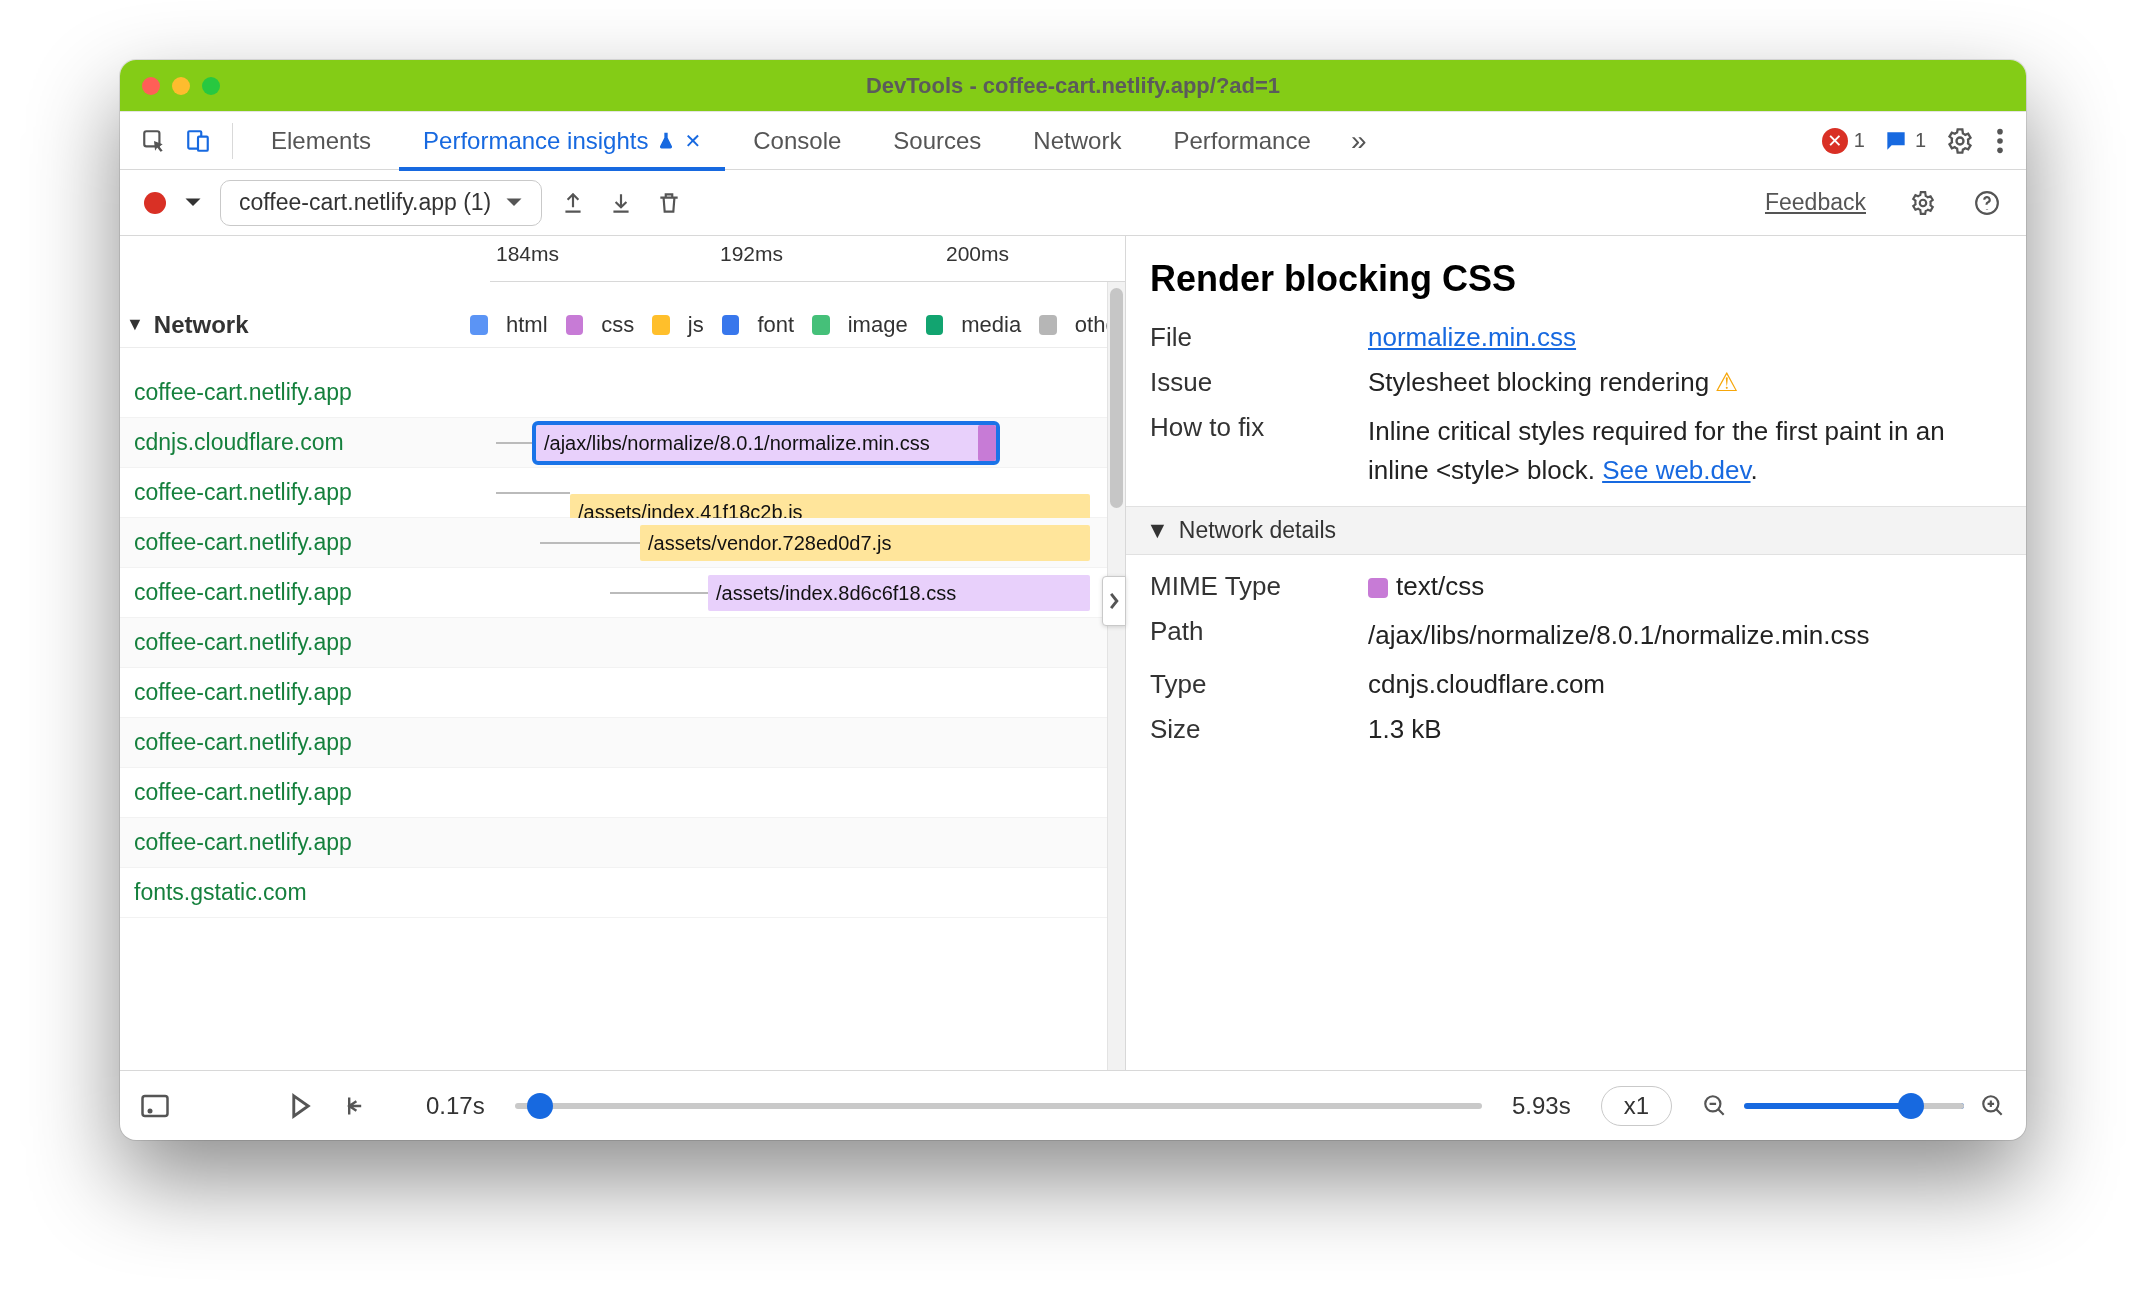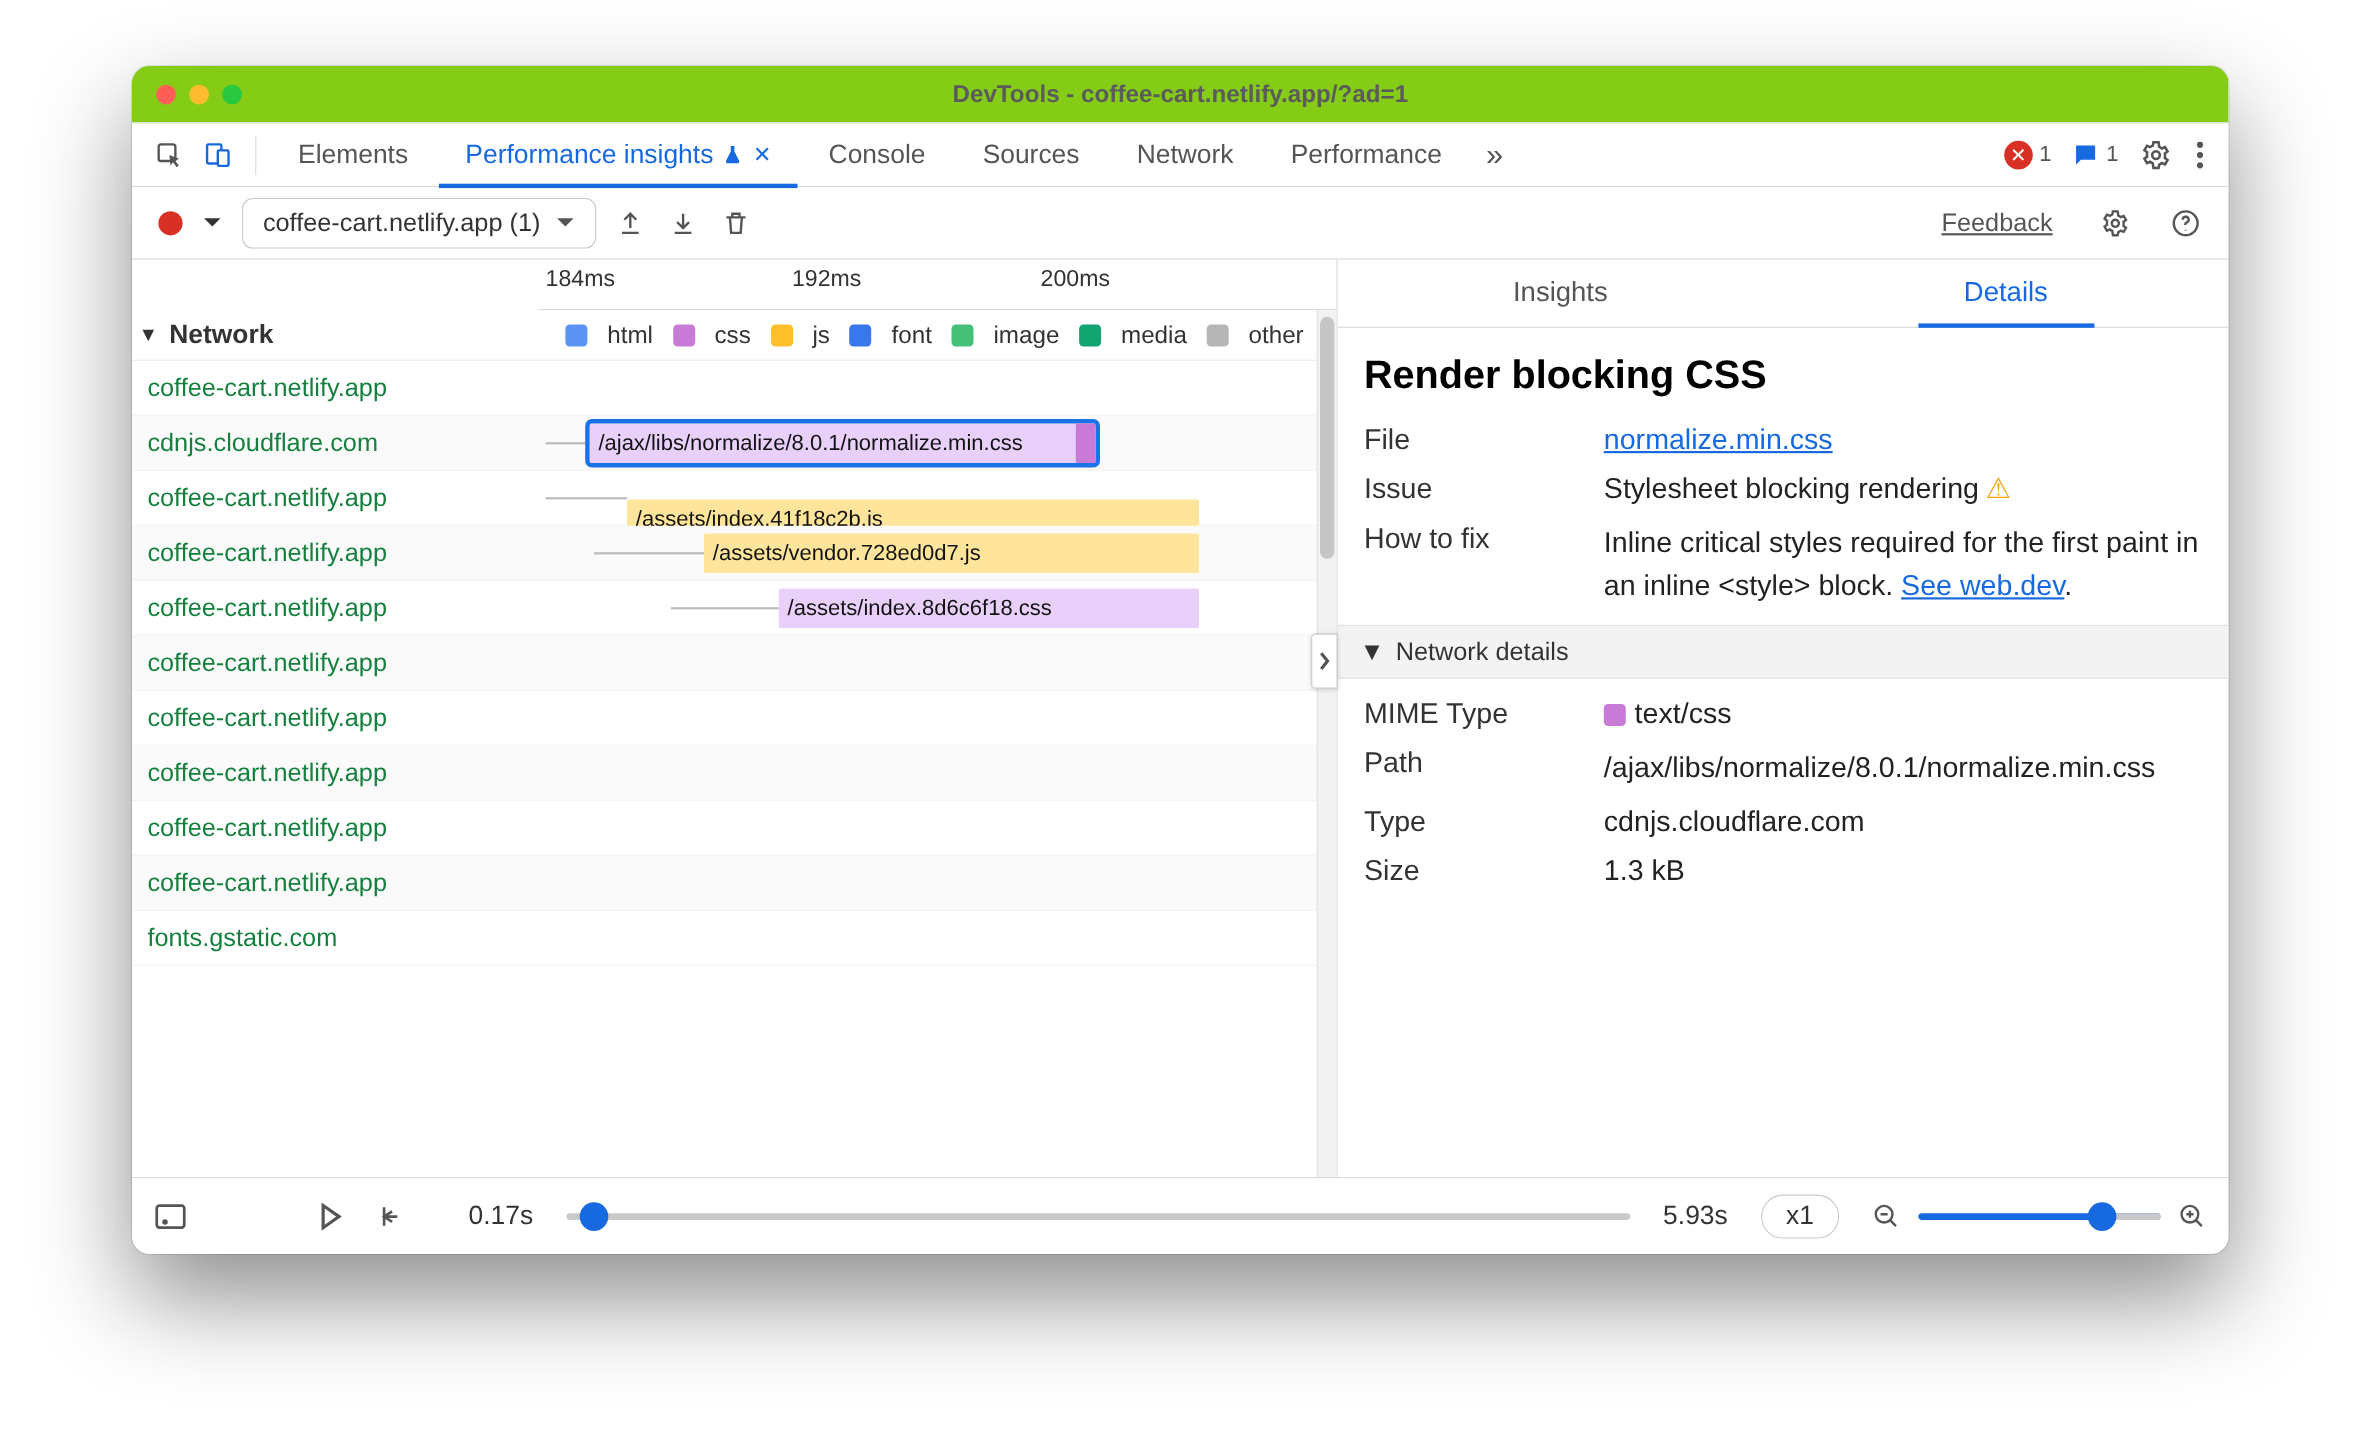--- a/index.html
+++ b/index.html
@@ -28,21 +28,21 @@
   .circ.red{background:#d93025;} .msg-icon{color:#1769e0;}
   .right-tools { display:flex; align-items:center; gap:22px; margin-left:16px; margin-right:8px; color:#555;}
   
   .toolbar { height:66px; display:flex; align-items:center; gap:18px; padding:0 18px; border-bottom:1px solid #d8d8d8; font-size:23px; color:#333;}
   .rec-dot { width:22px; height:22px; border-radius:50%; background:#d93025; margin-left:6px;}
   .pill { height:46px; border:1px solid #c9c9c9; border-radius:10px; display:flex; align-items:center; padding:0 18px; gap:14px; background:#fff;}
   .tool-icons { display:flex; gap:22px; color:#555;}
   .feedback { margin-left:auto; color:#555; text-decoration: underline; font-size:23px;}
   
   .body { flex:1; display:flex; overflow:hidden;}
-  .lanes { width:1096px; display:flex; flex-direction:column; border-right:1px solid #d8d8d8; position:relative;}
+  .lanes { width:1006px; display:flex; flex-direction:column; border-right:1px solid #d8d8d8; position:relative;gap:20px;}
   .ruler { height:46px; border-bottom:1px solid #d8d8d8; position:relative; margin-left:370px; font-size:21px; color:#333;}
   .ruler .tick { position:absolute; top:6px; }
   .legend-row { height:46px; display:flex; align-items:center; gap:18px; padding-left:6px; font-size:22px; color:#333; border-bottom:1px solid #ececec;}
   .legend-left { width:370px; display:flex; align-items:center; gap:10px; font-weight:700; font-size:24px;}
   .disclose { font-size:18px; }
   .chip { width:20px; height:20px; border-radius:4px; display:inline-block;}
   .rows { flex:1; overflow:hidden;}
   .row { height:50px; display:flex; align-items:center; border-bottom:1px solid #f2f2f2; position:relative;}
   .row:nth-child(even){ background:#fafafa;}
   .row-label { width:370px; padding-left:14px; font-size:23px; color:#15803d;}
@@ -297,28 +297,20 @@
           <div class="thumb"></div>
         </div>
       <div class="expand-handle">
         <svg width="12" height="20" viewBox="0 0 8 14" fill="none" stroke="#555" stroke-width="2">
             <path d="M2 2l4 5-4 5"></path>
           </svg>
       </div>
     </div>
 
     <div class="rpanel">
-      <div class="rtabs">
-        <div class="rtab">
-            <span>Insights</span>
-          </div>
-        <div class="rtab active">
-            <span>Details</span>
-          </div>
-      </div>
       <div class="rtitle">Render blocking CSS</div>
       <div class="kv">
         <div class="k">File</div>
         <div><a>normalize.min.css</a></div>
         <div class="k">Issue</div>
         <div><span>Stylesheet blocking rendering</span><span class="warn-ico">⚠</span></div>
         <div class="k">How to fix</div>
         <div style="line-height:1.5;">
           <span>Inline critical styles required for the first paint in an inline &lt;style&gt; block. </span><a>See web.dev</a><span>.</span>
         </div>

